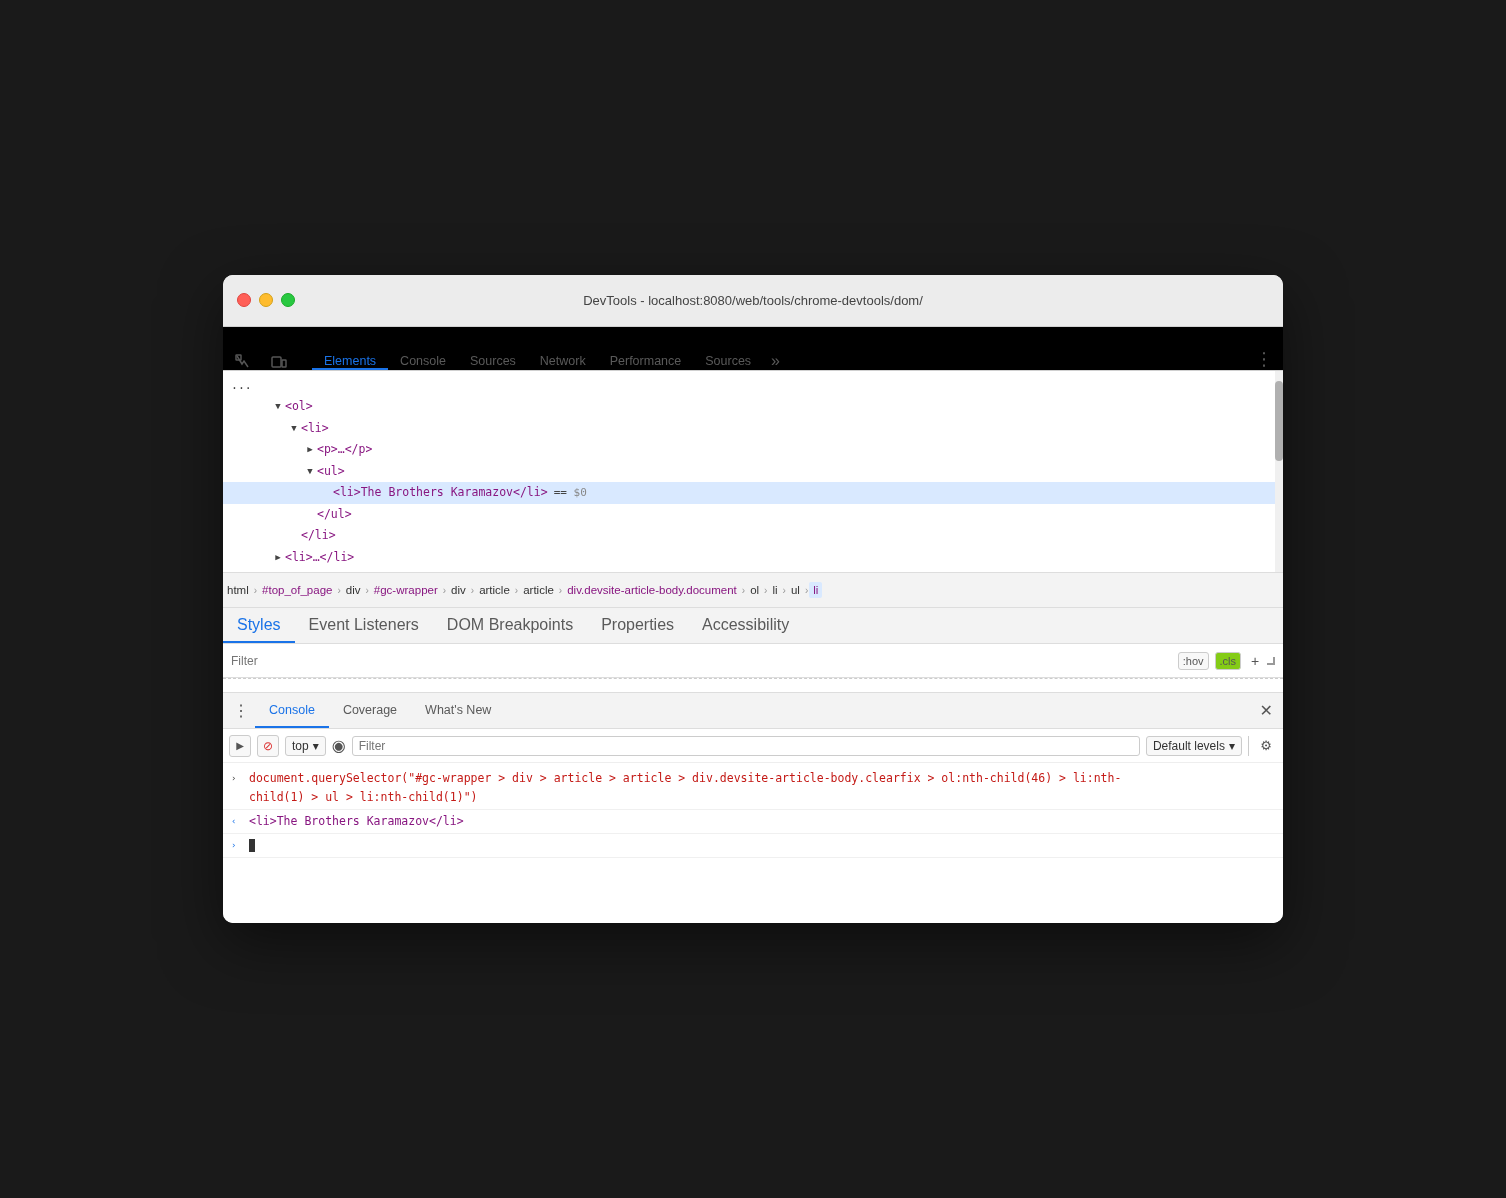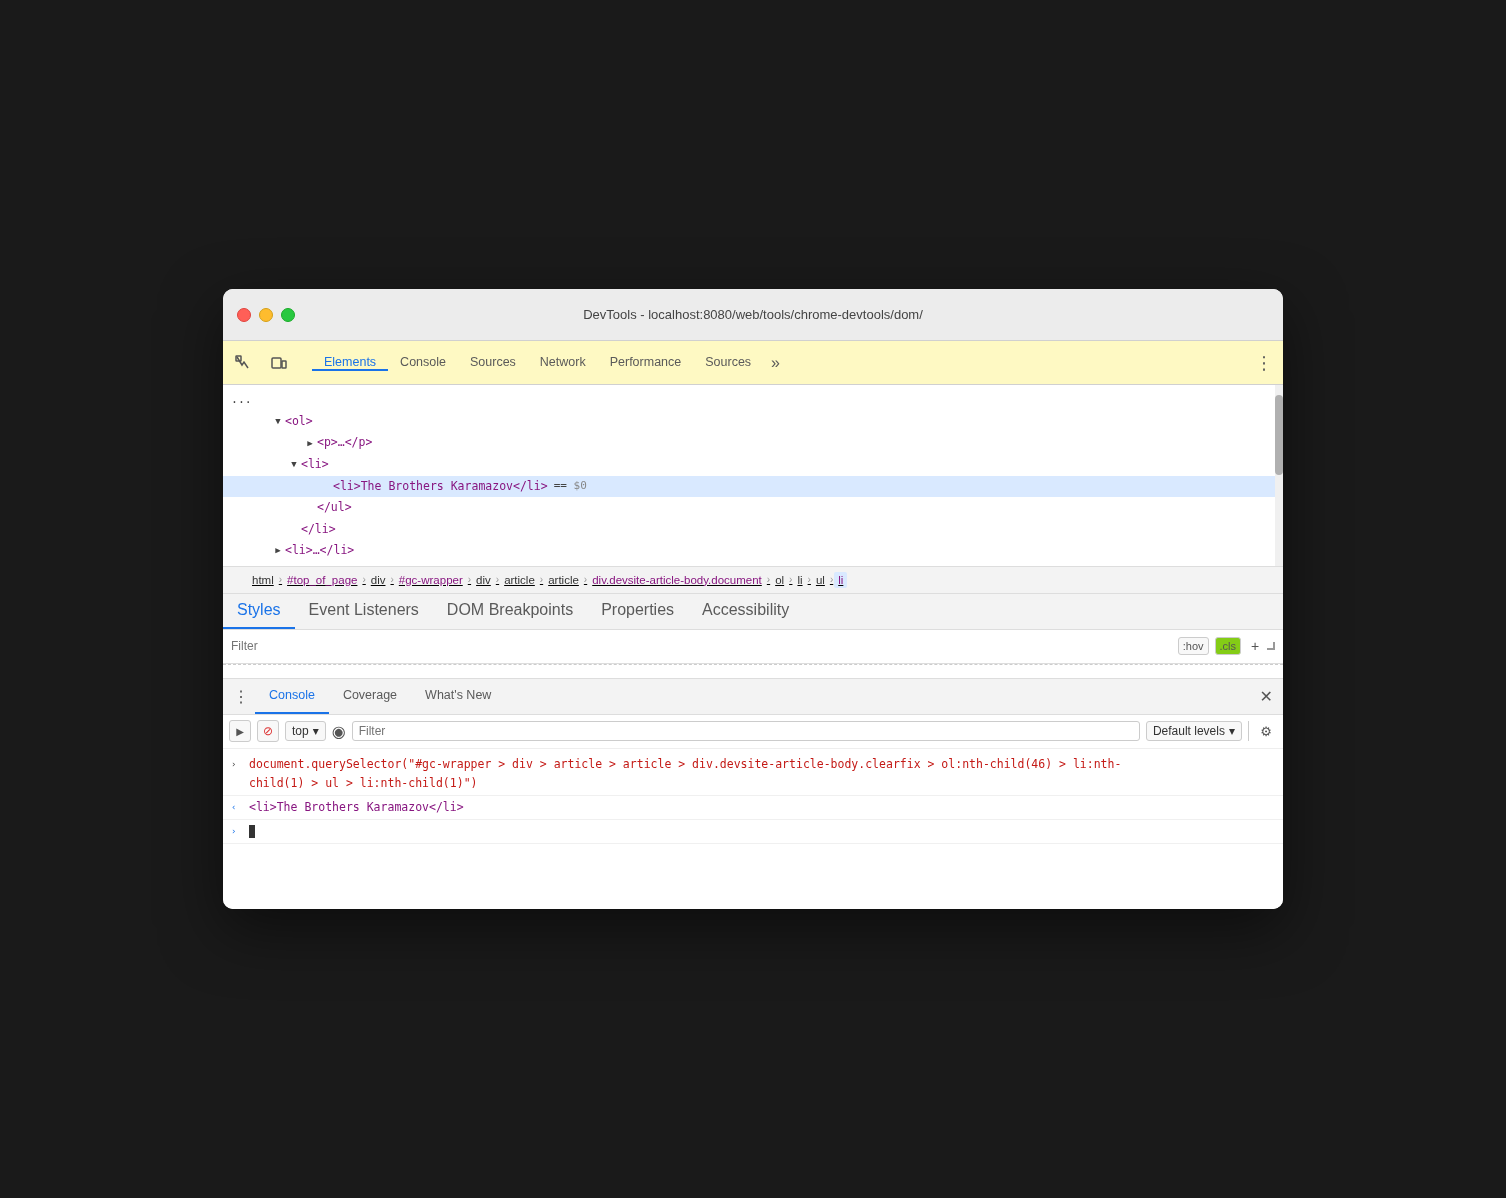--- a/index.html
+++ b/index.html
@@ -47,24 +47,24 @@
     .title-text {
       position: absolute;
       left: 50%;
       transform: translateX(-50%);
       font-size: 13px;
       color: #444;
       white-space: nowrap;
     }
     
     .devtools-tabs {
-      background: #fef9c3;
+      background: #000000;
       border-bottom: 1px solid #d0d0d0;
       display: flex;
-      align-items: center;
+      align-items: flex-end;
       height: 44px;
       padding-left: 4px;
       flex-shrink: 0;
     }
     .devtools-icon-btn {
       width: 32px;
       display: flex;
       align-items: center;
       justify-content: center;
       cursor: pointer;
@@ -149,28 +149,27 @@
     .dom-arrow.collapsed::before { content: '▶'; }
     .dom-arrow.leaf { visibility: hidden; }
     .equals-sign { color: #444; font-size: 11px; margin-left: 6px; }
     .dollar-ref { color: #888; font-size: 11px; }
     .dots { color: #444; }
     
     .breadcrumb-bar {
       background: #f3f3f3;
       border-top: 1px solid #ddd;
       border-bottom: 1px solid #ddd;
-      height: 28px;
-      display: flex;
-      align-items: center;
-      padding: 0 25px;
+      height: 36px;
+      display: flex;
+      align-items: center;
+      padding: 0 0;
       overflow: hidden;
       font-size: 11.5px;
       flex-shrink: 0;
-      text-decoration: underline;
     }
     .crumb {
       color: #881680;
       cursor: pointer;
       padding: 2px 4px;
       border-radius: 2px;
       white-space: nowrap;
     }
     .crumb.plain { color: #333; }
     .crumb.highlight { background: #d9e9ff; }
@@ -519,31 +518,36 @@
           <span class="dots">...</span>
         </div>
 
         <div class="dom-line">
           <span class="indent" style="width:48px"></span>
           <span class="dom-arrow expanded"></span>
           <span class="tag">&lt;ol&gt;</span>
         </div>
 
         <div class="dom-line">
+          <span class="indent" style="width:64px"></span>
+          <span class="dom-arrow expanded"></span>
+          <span class="tag">&lt;li&gt;</span>
+        </div>
+
+        <div class="dom-line">
           <span class="indent" style="width:80px"></span>
           <span class="dom-arrow collapsed"></span>
           <span class="tag">&lt;p&gt;…&lt;/p&gt;</span>
         </div>
 
         <div class="dom-line">
-          <span class="indent" style="width:64px"></span>
+          <span class="indent" style="width:80px"></span>
           <span class="dom-arrow expanded"></span>
-          <span class="tag">&lt;li&gt;</span>
-        </div>
-
+          <span class="tag">&lt;ul&gt;</span>
+        </div>
 
         <div class="dom-line selected">
           <span class="indent" style="width:96px"></span>
           <span class="dom-arrow leaf"></span>
           <span class="tag">&lt;li&gt;The Brothers Karamazov&lt;/li&gt;</span>
           <span class="equals-sign">==</span>
           <span class="dollar-ref">&nbsp;$0</span>
         </div>
 
 

